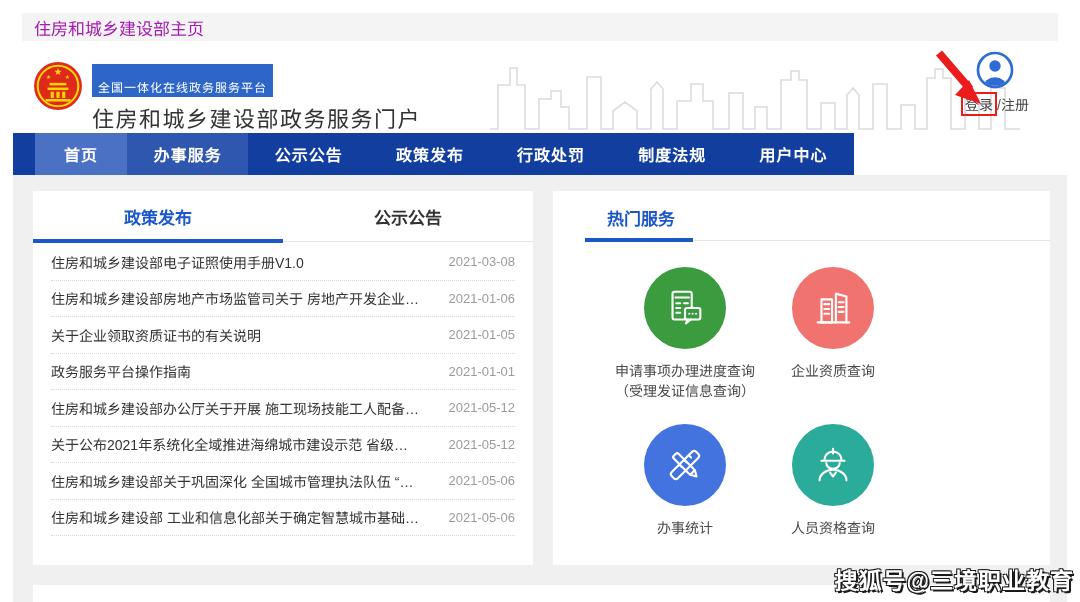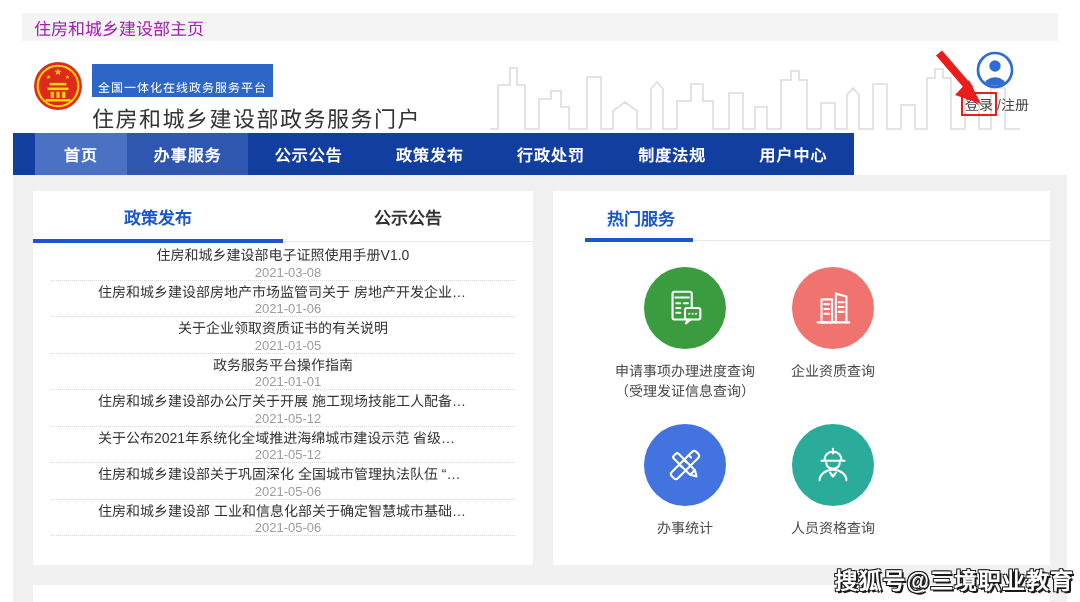--- a/index.html
+++ b/index.html
@@ -42,21 +42,21 @@
   
   .news-panel { position:absolute; left:20px; top:16px; width:500px; height:374px; background:#fff; }
   .news-tabs { display:flex; height:51px; border-bottom:1px solid #e6e6e6; }
   .news-tab { width:50%; display:flex; align-items:center; justify-content:center;
     font-size:17px; font-weight:bold; color:#333; cursor:pointer; position:relative; }
   .news-tab.is-active { color:#1b57c8; }
   .news-tab.is-active::after { content:""; position:absolute; left:0; bottom:-2px;
     width:100%; height:4px; background:#1b57c8; }
   .news-list { padding:2px 18px 0; }
   .news-row { height:36.5px; display:flex; align-items:center; justify-content:space-between;
-    border-bottom:1px dotted #d8d8d8; cursor:pointer;flex-direction:column; }
+    border-bottom:1px dotted #d8d8d8; cursor:pointer; }
   .news-title { font-size:14px; color:#333; white-space:nowrap; overflow:hidden;
     text-overflow:ellipsis; max-width:370px; }
   .news-date { font-size:13px; color:#9b9b9b; margin-left:10px; flex:none; }
 
   
   .svc-panel { position:absolute; left:540px; top:16px; width:497px; height:374px; background:#fff;padding-left:32px; }
   .svc-head { position:relative; height:50px; border-bottom:1px solid #e6e6e6; }
   .svc-head-title { position:absolute; left:22px; top:14px; font-size:17px; font-weight:bold; color:#1b57c8; }
   .svc-head::after { content:""; position:absolute; left:0; bottom:-2px; width:108px; height:4px; background:#1b57c8; }
   .svc-grid { display:flex; flex-wrap:wrap; padding:26px 26px 0; }

